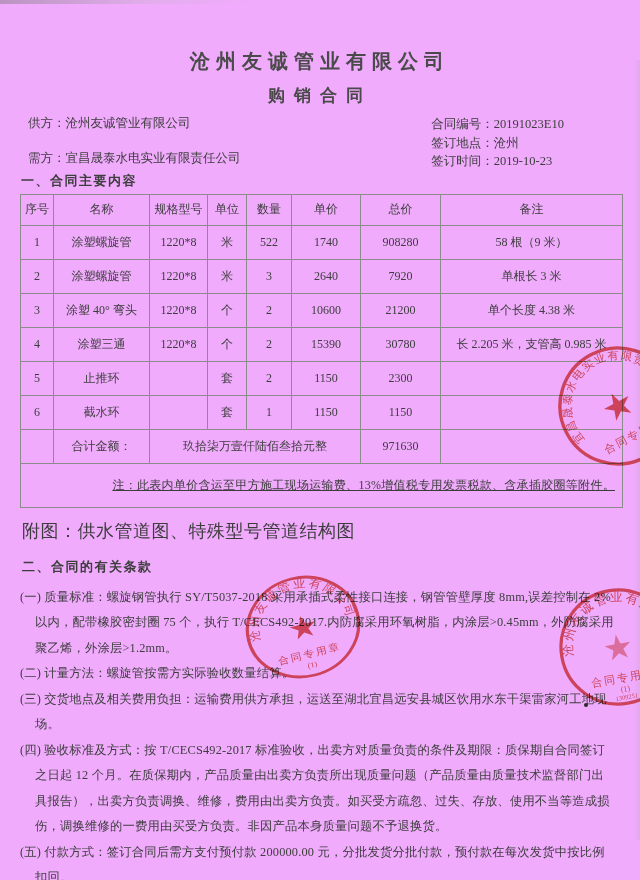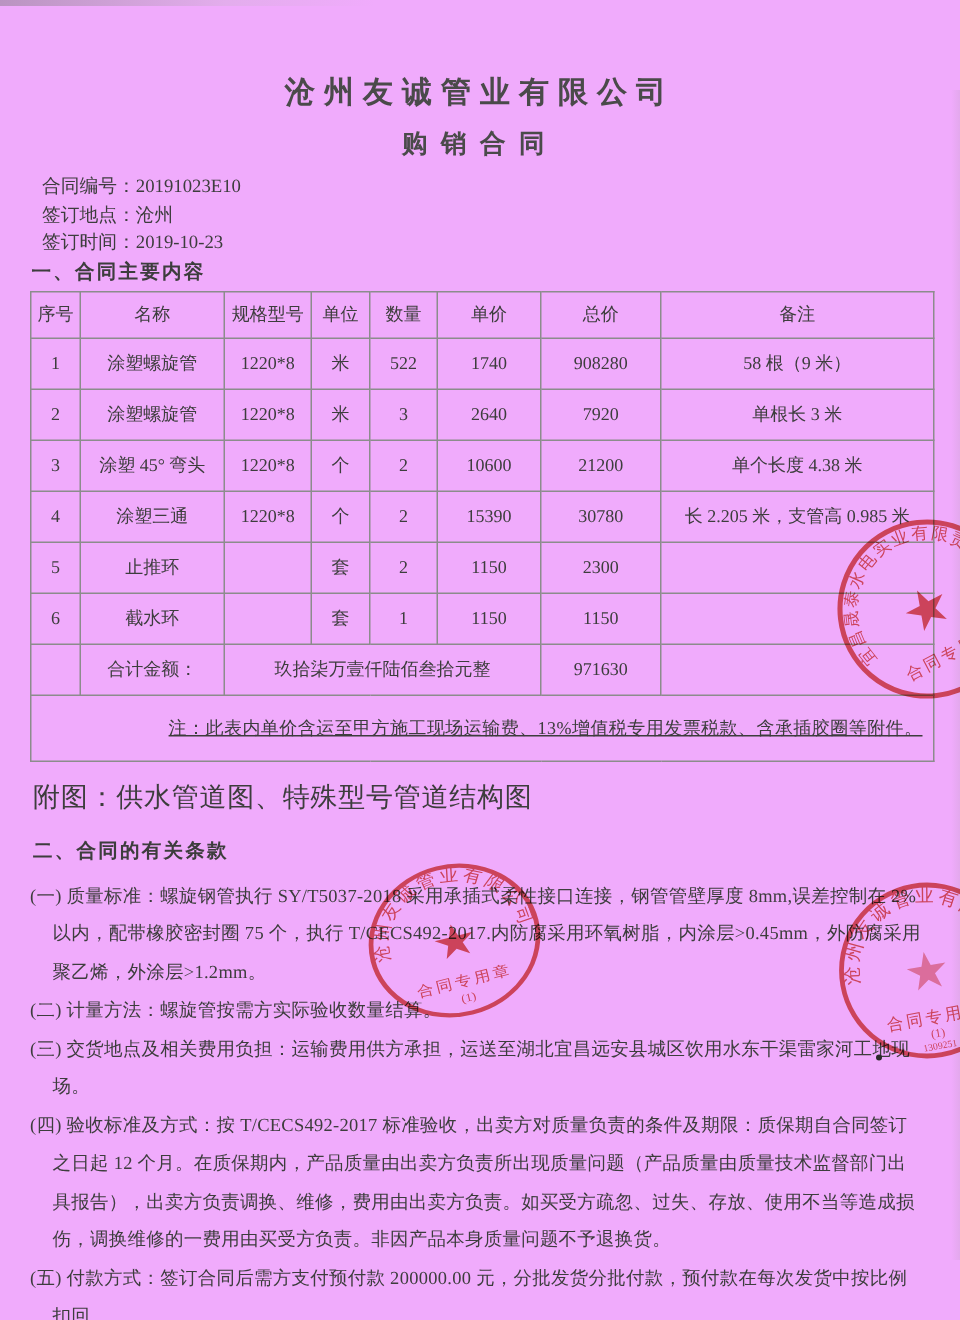--- a/index.html
+++ b/index.html
@@ -48,20 +48,24 @@
 
 <div class="page">
 
   <div class="edge-top"></div>
   <div class="edge-right"></div>
 
   <div class="doc-title">沧州友诚管业有限公司</div>
   <div class="doc-subtitle">购销合同</div>
 
   <div class="meta">
+    <div class="meta-left">
+      <div class="meta-line">供方：沧州友诚管业有限公司</div>
+      <div class="meta-line buyer">需方：宜昌晟泰水电实业有限责任公司</div>
+    </div>
     <div class="meta-right">
       <div class="meta-line">合同编号：20191023E10</div>
       <div class="meta-line">签订地点：沧州</div>
       <div class="meta-line">签订时间：2019-10-23</div>
     </div>
   </div>
 
   <div class="sec-heading">一、合同主要内容</div>
 
   <table class="items">
@@ -101,21 +105,21 @@
       <td>涂塑螺旋管</td>
       <td>1220*8</td>
       <td>米</td>
       <td>3</td>
       <td>2640</td>
       <td>7920</td>
       <td class="remark">单根长 3 米</td>
     </tr>
     <tr>
       <td>3</td>
-      <td>涂塑 45° 弯头</td>
+      <td>涂塑 40° 弯头</td>
       <td>1220*8</td>
       <td>个</td>
       <td>2</td>
       <td>10600</td>
       <td>21200</td>
       <td class="remark">单个长度 4.38 米</td>
     </tr>
     <tr>
       <td>4</td>
       <td>涂塑三通</td>

